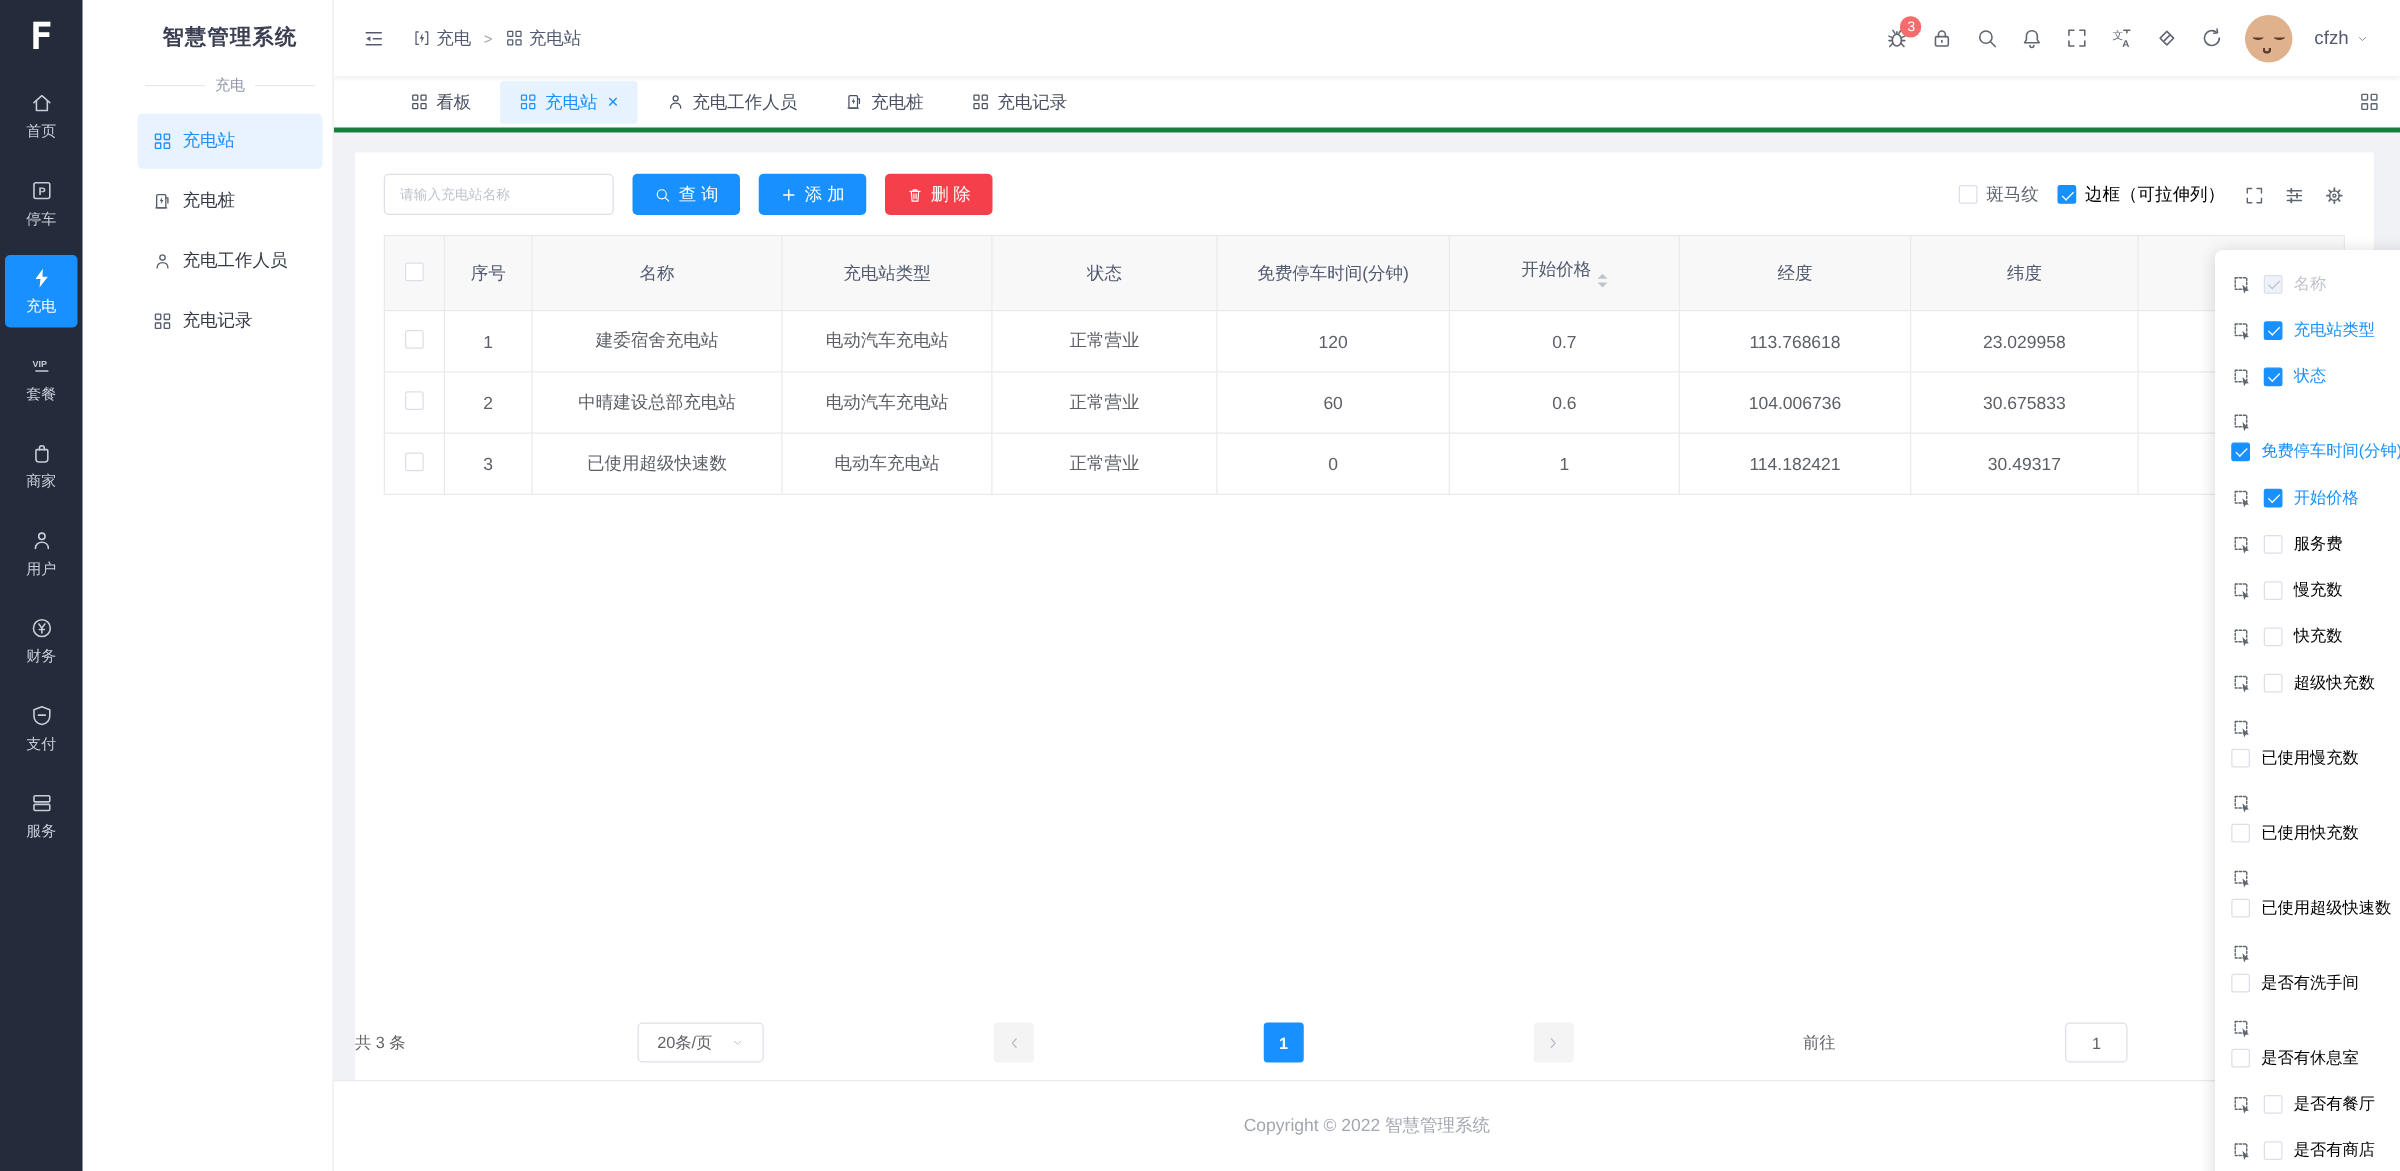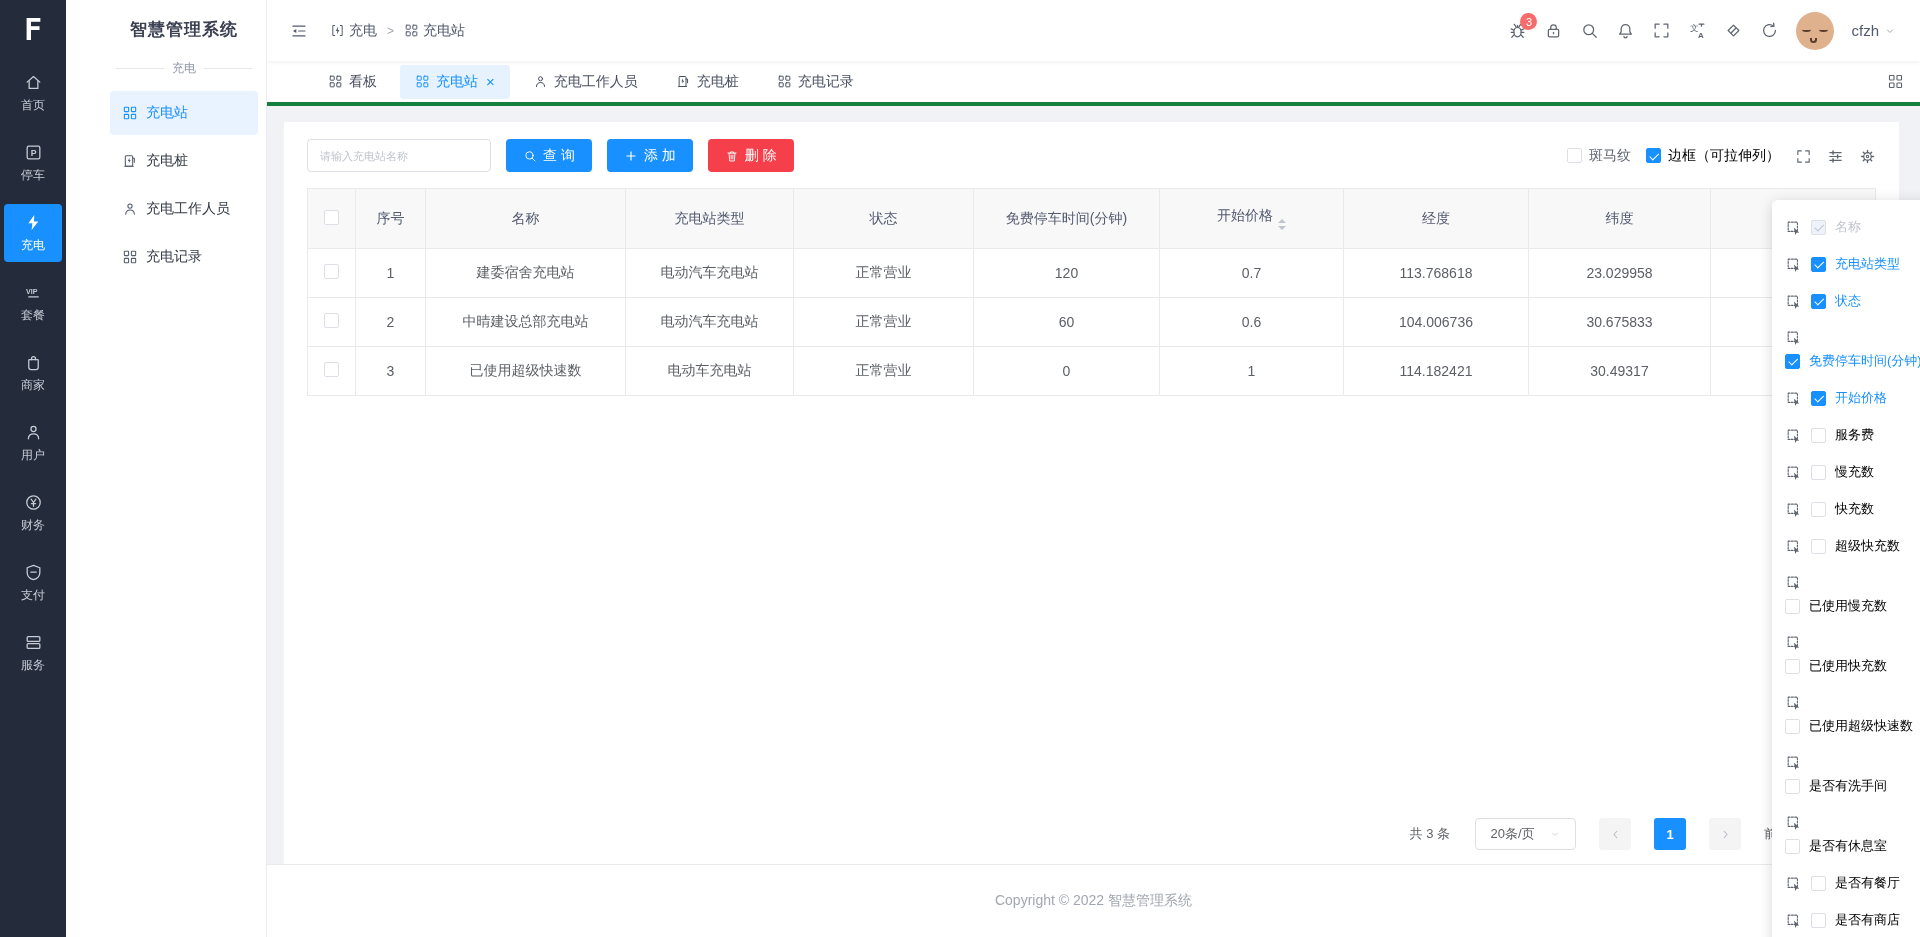--- a/index.html
+++ b/index.html
@@ -81,21 +81,21 @@
   table.grid { width:100%; border-collapse:collapse; table-layout:fixed; }
   .grid th,.grid td { border:1px solid #e8eaec; text-align:center; font-weight:normal; font-size:14px; }
   .grid th { background:#f8f8f9; color:#515a6e; padding:10px 6px; height:60px; }
   .grid td { color:#5c6066; padding:15px 6px; height:49px; background:#fff; }
   .sort-caret { display:inline-flex; flex-direction:column; vertical-align:-3px; margin-left:5px; }
   .sort-caret i { width:0; height:0; border:4px solid transparent; display:block; }
   .sort-caret .up { border-bottom-color:#c0c4cc; border-top:none; margin-bottom:2.5px; }
   .sort-caret .down { border-top-color:#c0c4cc; border-bottom:none; }
 
   
-  .pager { margin-top:auto; padding:16px 0 14px; display:flex; align-items:center; justify-content:flex-end; gap:23px; font-size:13px; color:#606266; }
+  .pager { margin-top:auto; padding:16px 0 14px; display:flex; align-items:center; justify-content:space-between; gap:23px; font-size:13px; color:#606266; }
   .pg-total { margin-right:2px; }
   .pg-size { width:101px; height:32px; border:1px solid #dcdfe6; border-radius:4px; display:flex; align-items:center; justify-content:center; gap:14px; color:#606266; cursor:pointer; background:#fff; }
   .pg-size .chev { color:#c0c4cc; font-size:12px; }
   .pg-btn { width:32px; height:32px; border-radius:3px; background:#f4f4f5; color:#b8bcc4; display:flex; align-items:center; justify-content:center; font-size:13px; cursor:pointer; }
   .pg-num { width:32px; height:32px; border-radius:3px; background:#1890ff; color:#fff; display:flex; align-items:center; justify-content:center; font-size:13px; font-weight:bold; cursor:pointer; }
   .pg-goto-input { width:50px; height:32px; border:1px solid #dcdfe6; border-radius:4px; text-align:center; font-size:13px; color:#606266; outline:none; font-family:inherit; }
 
   .footer { background:#fff; border-top:1px solid #e8eaec; height:73px; display:flex; align-items:center; justify-content:center; font-size:14px; color:#a2a7b0; }
 
   

